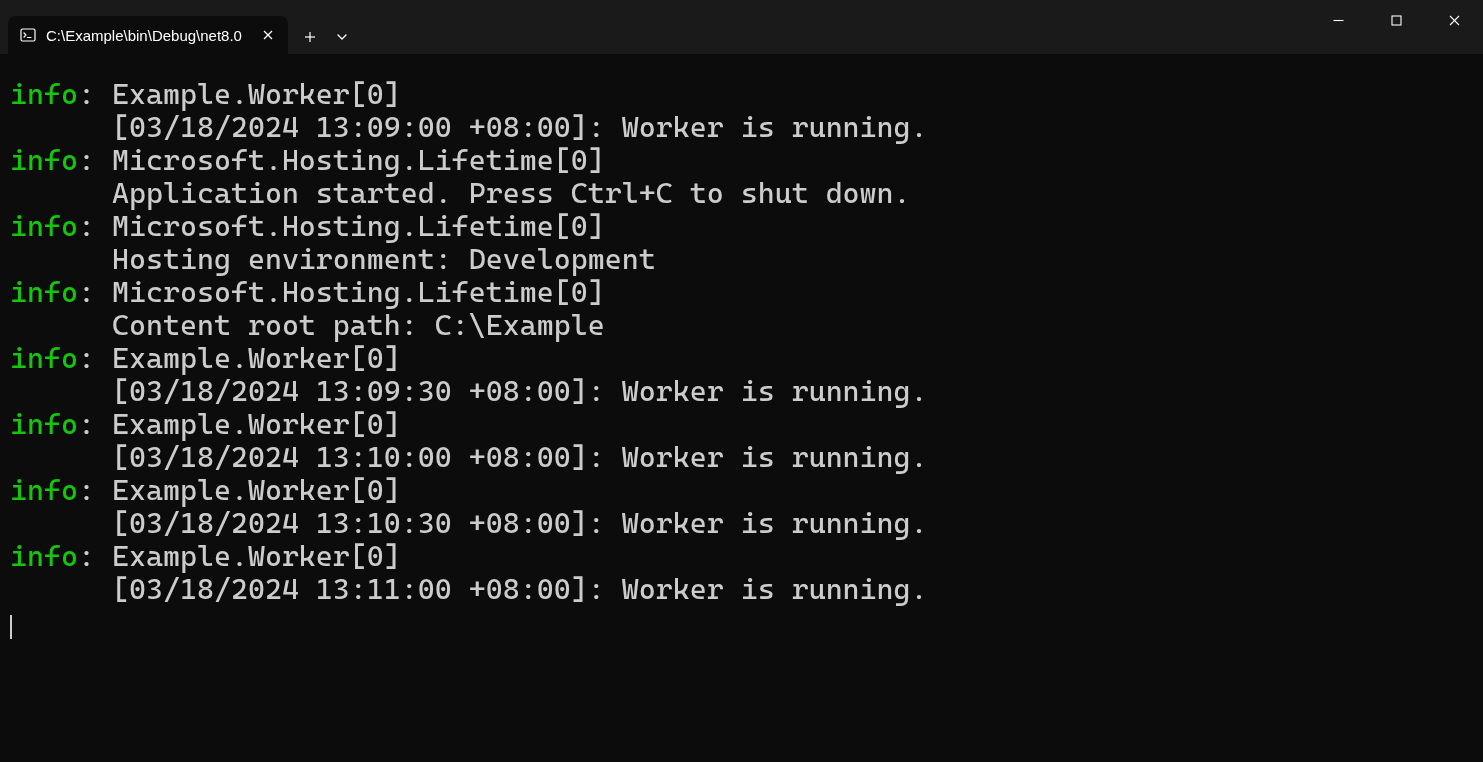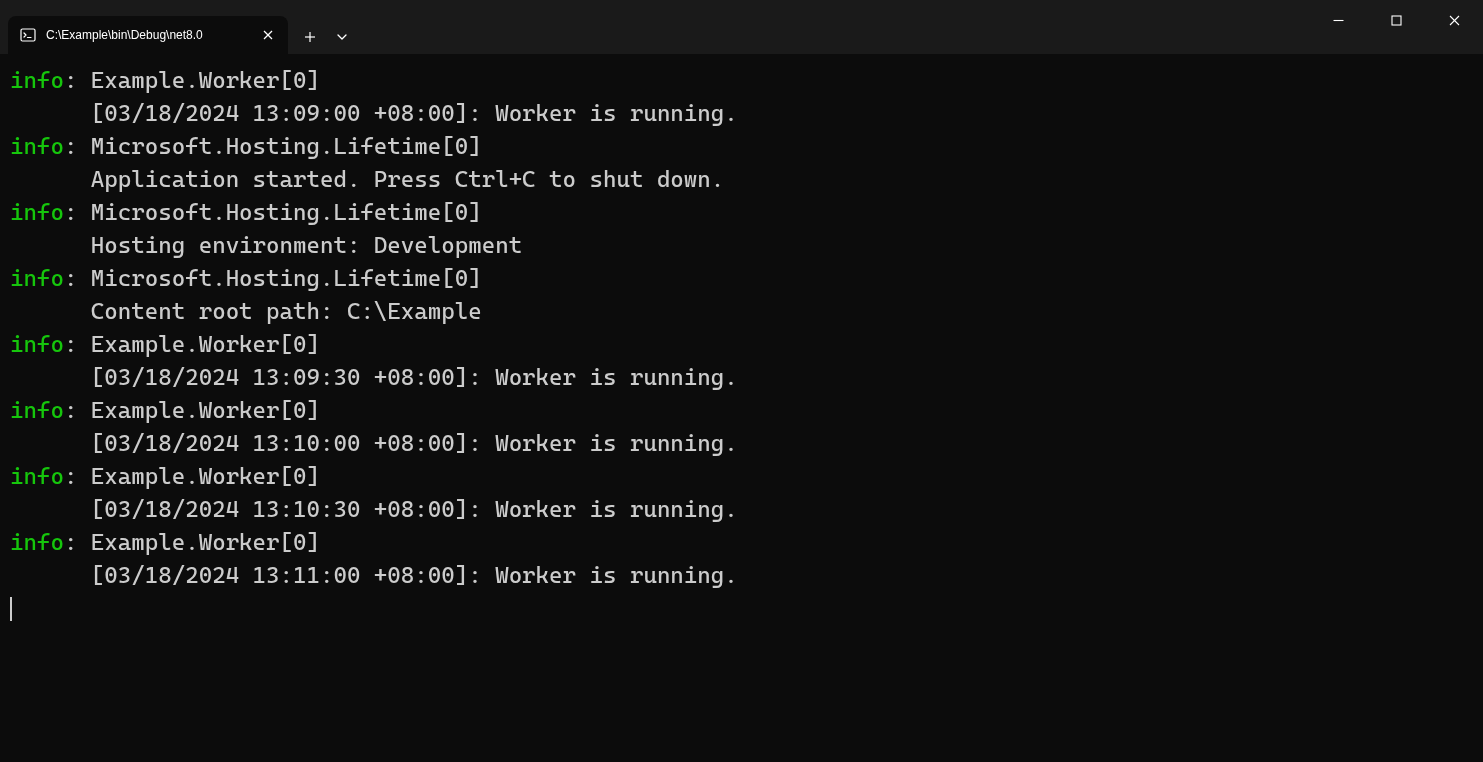--- a/index.html
+++ b/index.html
@@ -47,21 +47,21 @@
       width: 16px;
       height: 16px;
       display: flex;
       align-items: center;
       justify-content: center;
       flex-shrink: 0;
     }
     .tab-title {
       color: #ffffff;
       font-family: 'Segoe UI', sans-serif;
-      font-size: 12px;
+      font-size: 15px;
       white-space: nowrap;
       overflow: hidden;
       text-overflow: ellipsis;
       flex: 1;
     }
     .tab-close {
       width: 16px;
       height: 16px;
       display: flex;
       align-items: center;
@@ -106,22 +106,22 @@
       width: 58px;
       height: 40px;
       display: flex;
       align-items: center;
       justify-content: center;
       color: #ffffff;
       cursor: pointer;
     }
     .terminal-content {
       flex: 1;
-      padding: 10px 10px;
-      font-size: 23px;
+      padding: 24px 10px;
+      font-size: 29px;
       line-height: 33px;
       color: #cccccc;
       white-space: pre;
       overflow: hidden;
     }
     .log-line {
       display: block;
     }
     .log-level {
       color: #16c60c;

